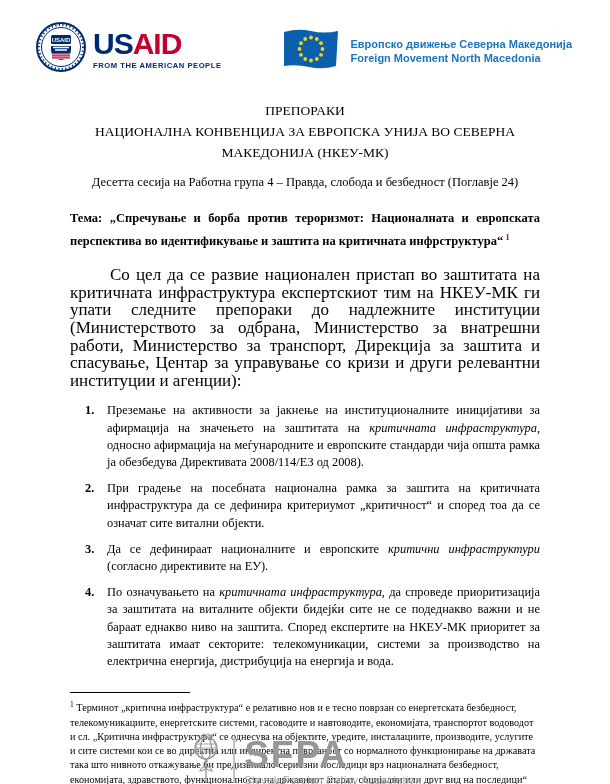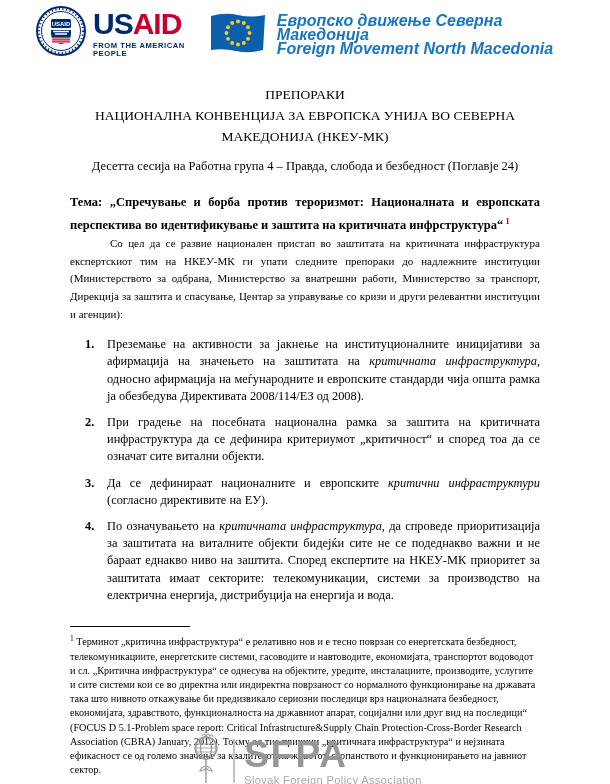--- a/index.html
+++ b/index.html
@@ -10,45 +10,45 @@
     margin:0 auto;
     background:#ffffff;
     outline:1px solid #d8d8d8;
     overflow:hidden;
     font-family:"Liberation Serif","DejaVu Serif",serif;
     color:#000;
   }
   
   .header {
     display:flex; justify-content:space-between; align-items:flex-start;
-    padding:6px 38px 0 36px;
+    padding:22px 38px 0 36px;
   }
   .usaid-logo { display:flex; align-items:center; gap:7px; }
   .usaid-wordmark { font-family:"Liberation Sans","DejaVu Sans",sans-serif; line-height:1; }
   .usaid-name { font-weight:bold; font-size:30px; letter-spacing:-1px; }
   .usaid-us { color:#002a6e; }
   .usaid-aid { color:#c3002f; }
   .usaid-tagline {
     font-size:7.6px; font-weight:bold; color:#002a6e;
     letter-spacing:.55px; margin-top:3px;
   }
   .eu-logo { display:flex; align-items:center; gap:10px; margin-top:6px; }
   .eu-text {
     font-family:"Liberation Sans","DejaVu Sans",sans-serif;
-    font-weight:bold; font-style:italic;
-    font-size:16px; line-height:14px; color:#1b75bc;
+    font-weight:bold; 
+    font-size:11px; line-height:14px; color:#1b75bc;
   }
   
   .content { margin:0 70px; }
   .title-block { margin-top:24px; text-align:center; font-weight:normal; font-size:13.5px; line-height:21px; }
   .session-line { margin-top:10px; text-align:center; font-weight:normal; font-size:12.5px; line-height:19px; }
   .topic { margin-top:17px; text-align:justify; font-weight:bold; font-size:12.5px; line-height:19px; }
   .topic .topic-quote { }
   .footref { color:#e00000; font-weight:bold; font-size:9px; vertical-align:super; margin-left:2px; }
-  .intro { margin-top:0; text-align:justify; font-size:11px; line-height:17.6px; text-indent:40px; }
+  .intro { margin-top:15px; text-align:justify; font-size:17px; line-height:17.6px; text-indent:40px; }
   .rec-list { margin-top:13px; padding-left:15px; }
   .rec { position:relative; padding-left:22px; text-align:justify; font-size:12.4px; line-height:17.2px; margin-bottom:9px; }
   .rec-num { position:absolute; left:0; top:0; font-weight:bold; }
   .em { font-style:italic; }
   
   .footnote-rule { margin-top:22px; width:120px; border-top:1.2px solid #000; }
   .footnote { margin-top:5px; font-size:10.2px; line-height:14.2px; text-align:left; }
   .footnote sup { font-size:7.5px; }
   
   .footer {

